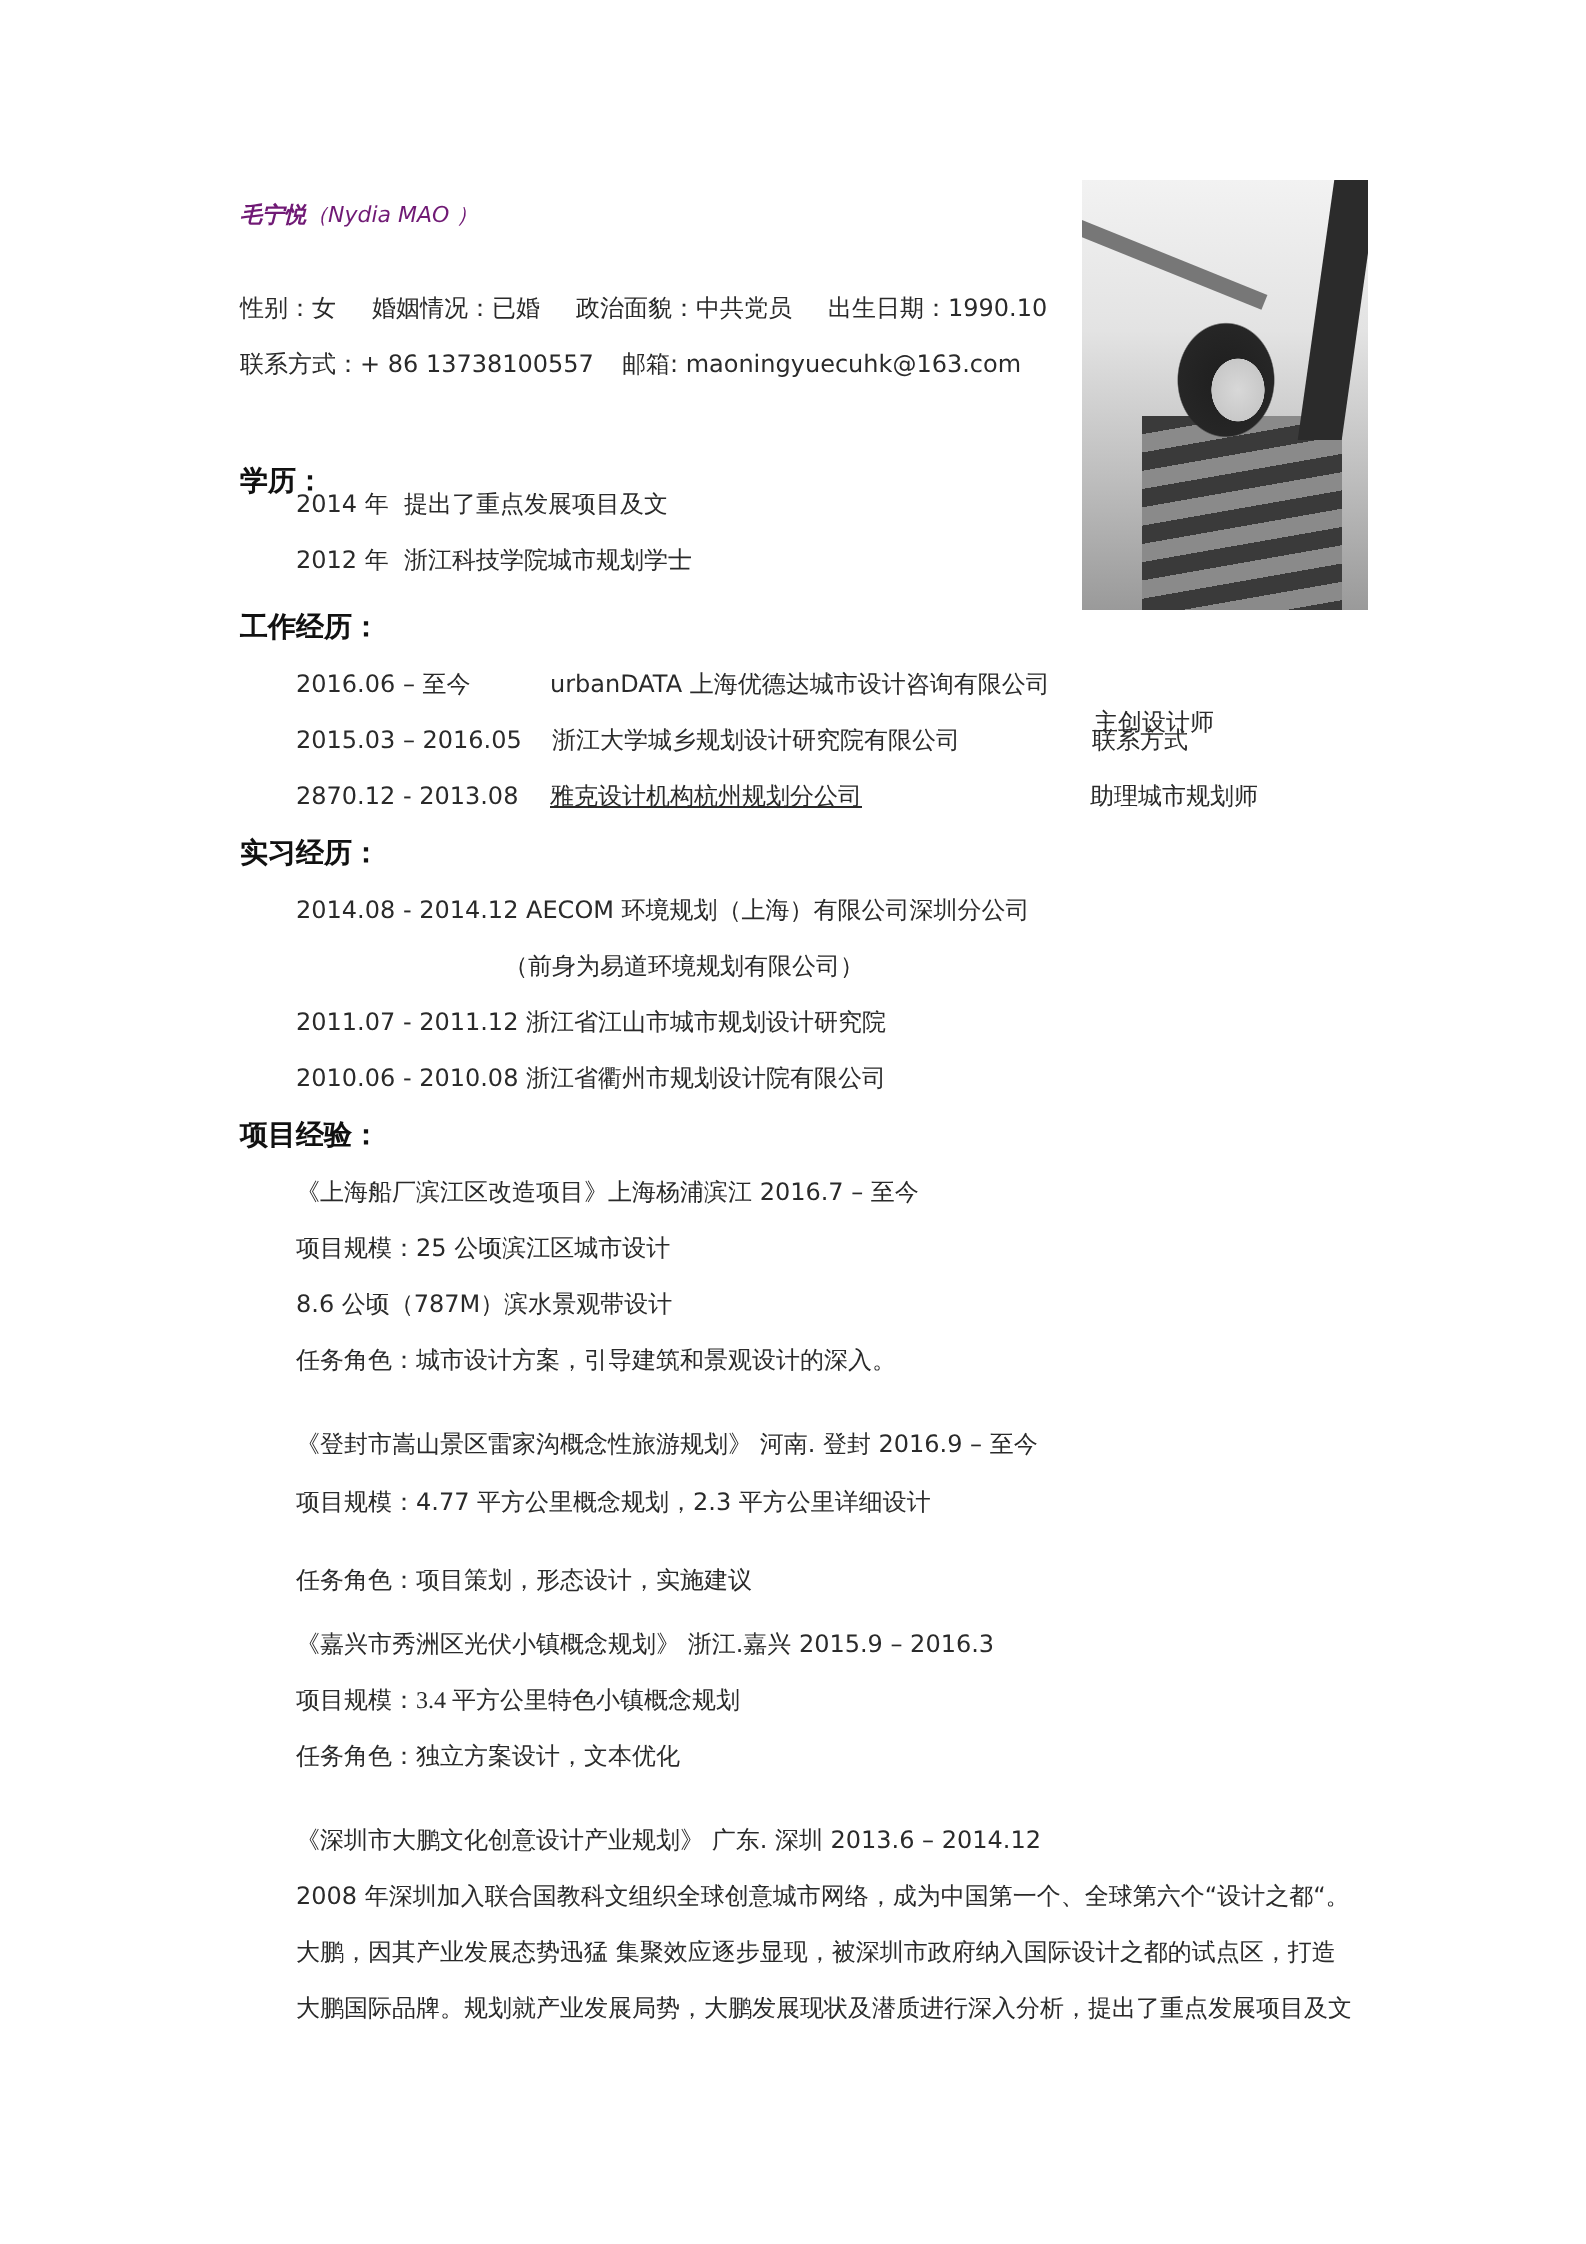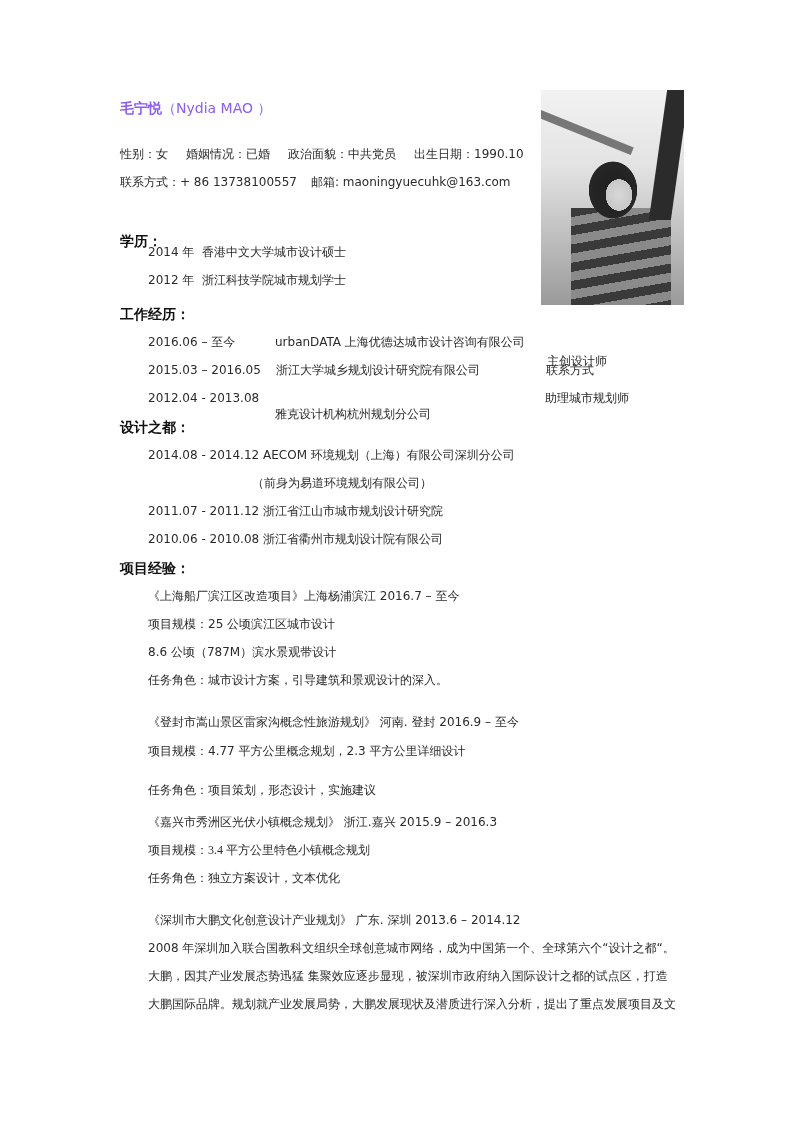--- a/index.html
+++ b/index.html
@@ -2,21 +2,21 @@
 <html><head>
 <meta charset="utf-8">
 <style>
   html, body { margin: 0; padding: 0; background: #ffffff; }
   body {
     width: 793px; height: 1122px; position: relative; overflow: hidden;
     font-family: "DejaVu Sans", "Liberation Sans", sans-serif;
     color: #222222;
   }
   .abs { position: absolute; white-space: nowrap; }
-  .name { left: 120px; top: 100px; font-size: 14px; color: #8b5cf6; }
+  .name { left: 120px; top: 100px; font-size: 11px; color: #701a75; font-style: italic; }
   .name b { font-weight: bold; }
   .t { font-size: 12px; color: #2a2a2a; line-height: 16px; }
   .h { font-size: 14px; font-weight: bold; color: #111; line-height: 18px; }
   .photo {
     position: absolute; left: 541px; top: 90px; width: 143px; height: 215px;
     background:
       radial-gradient(ellipse 22px 26px at 78px 105px, #d8d8d8 0%, #c8c8c8 60%, transparent 61%),
       radial-gradient(ellipse 34px 40px at 72px 100px, #1e1e1e 0%, #262626 70%, transparent 72%),
       repeating-linear-gradient(170deg, #3a3a3a 0px, #3a3a3a 9px, #8a8a8a 9px, #8a8a8a 18px),
       linear-gradient(180deg, #f2f2f2 0%, #e3e3e3 35%, #bdbdbd 70%, #9a9a9a 100%);
@@ -49,40 +49,40 @@
   <span>联系方式：</span><span>+ 86 13738100557</span><span style="display:inline-block;width:14px"></span><span>邮箱:</span> <span>maoningyuecuhk@163.com</span>
 </div>
 
 <div class="photo">
   <div class="roof"></div>
   <div class="frame"></div>
 </div>
 
 <div class="abs h" style="left:120px;top:232px;">学历：</div>
 <div class="abs t" style="left:148px;top:244px;">
-  <span>2014 年</span>&nbsp; <span>香港中文大学城市设计硕士</span>
+  <span>2014 年</span>&nbsp; <span>提出了重点发展项目及文</span>
 </div>
 <div class="abs t" style="left:148px;top:272px;">
   <span>2012 年</span>&nbsp; <span>浙江科技学院城市规划学士</span>
 </div>
 
 <div class="abs h" style="left:120px;top:305px;">工作经历：</div>
 <div class="abs t" style="left:148px;top:334px;">2016.06 –  至今</div>
 <div class="abs t" style="left:275px;top:334px;">urbanDATA 上海优德达城市设计咨询有限公司</div>
 <div class="abs t" style="left:547px;top:339px;margin-top:14px;">主创设计师</div>
 
 <div class="abs t" style="left:148px;top:362px;">2015.03 – 2016.05</div>
 <div class="abs t" style="left:276px;top:362px;">浙江大学城乡规划设计研究院有限公司</div>
 <div class="abs t" style="left:546px;top:362px;">联系方式</div>
 
-<div class="abs t" style="left:148px;top:390px;">2012.04 - 2013.08</div>
-<div class="abs t" style="left:275px;top:406px;">雅克设计机构杭州规划分公司</div>
+<div class="abs t" style="left:148px;top:390px;">2870.12 - 2013.08</div>
+<div class="abs t" style="left:275px;top:390px;text-decoration:underline;">雅克设计机构杭州规划分公司</div>
 <div class="abs t" style="left:545px;top:390px;">助理城市规划师</div>
 
-<div class="abs h" style="left:120px;top:418px;">设计之都：</div>
+<div class="abs h" style="left:120px;top:418px;">实习经历：</div>
 <div class="abs t" style="left:148px;top:447px;">2014.08 - 2014.12 AECOM 环境规划（上海）有限公司深圳分公司</div>
 <div class="abs t" style="left:252px;top:475px;">（前身为易道环境规划有限公司）</div>
 <div class="abs t" style="left:148px;top:503px;">2011.07 - 2011.12  浙江省江山市城市规划设计研究院</div>
 <div class="abs t" style="left:148px;top:531px;">2010.06 - 2010.08 浙江省衢州市规划设计院有限公司</div>
 
 <div class="abs h" style="left:120px;top:559px;">项目经验：</div>
 
 <div class="abs t" style="left:148px;top:588px;">《上海船厂滨江区改造项目》上海杨浦滨江  2016.7 –  至今</div>
 <div class="abs t" style="left:148px;top:616px;">项目规模：25 公顷滨江区城市设计</div>
 <div class="abs t" style="left:148px;top:644px;">8.6 公顷（787M）滨水景观带设计</div>

